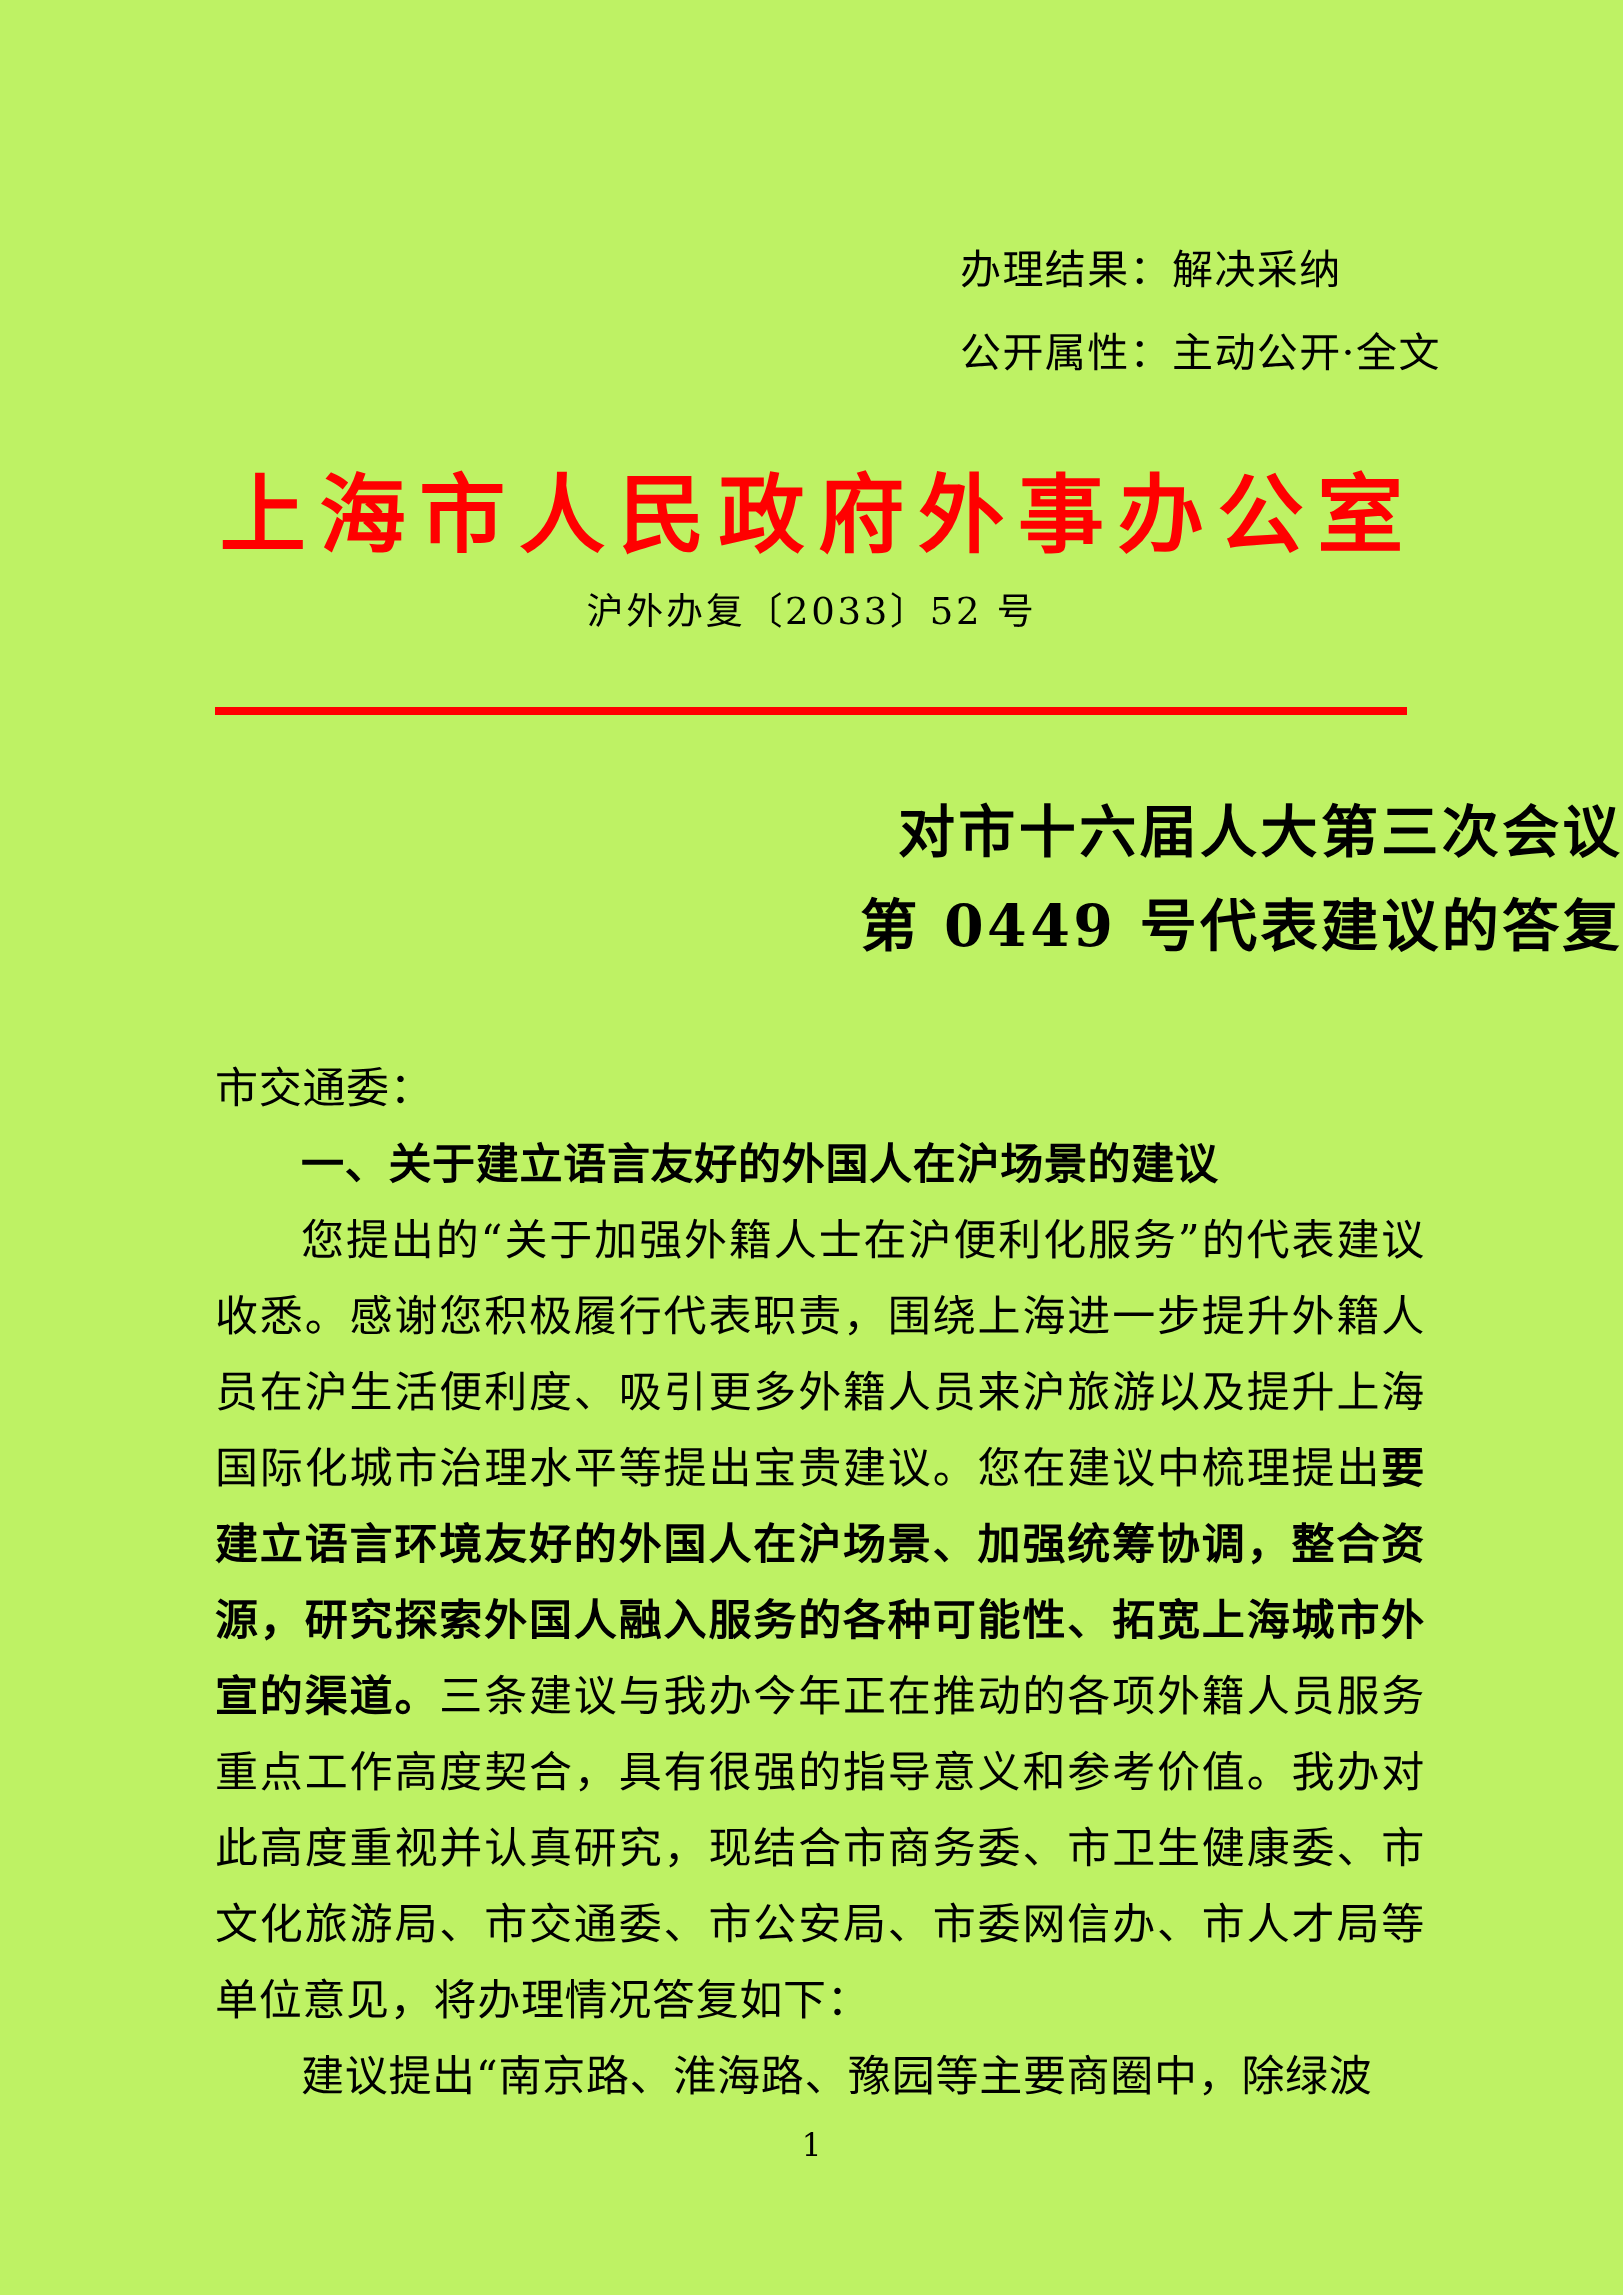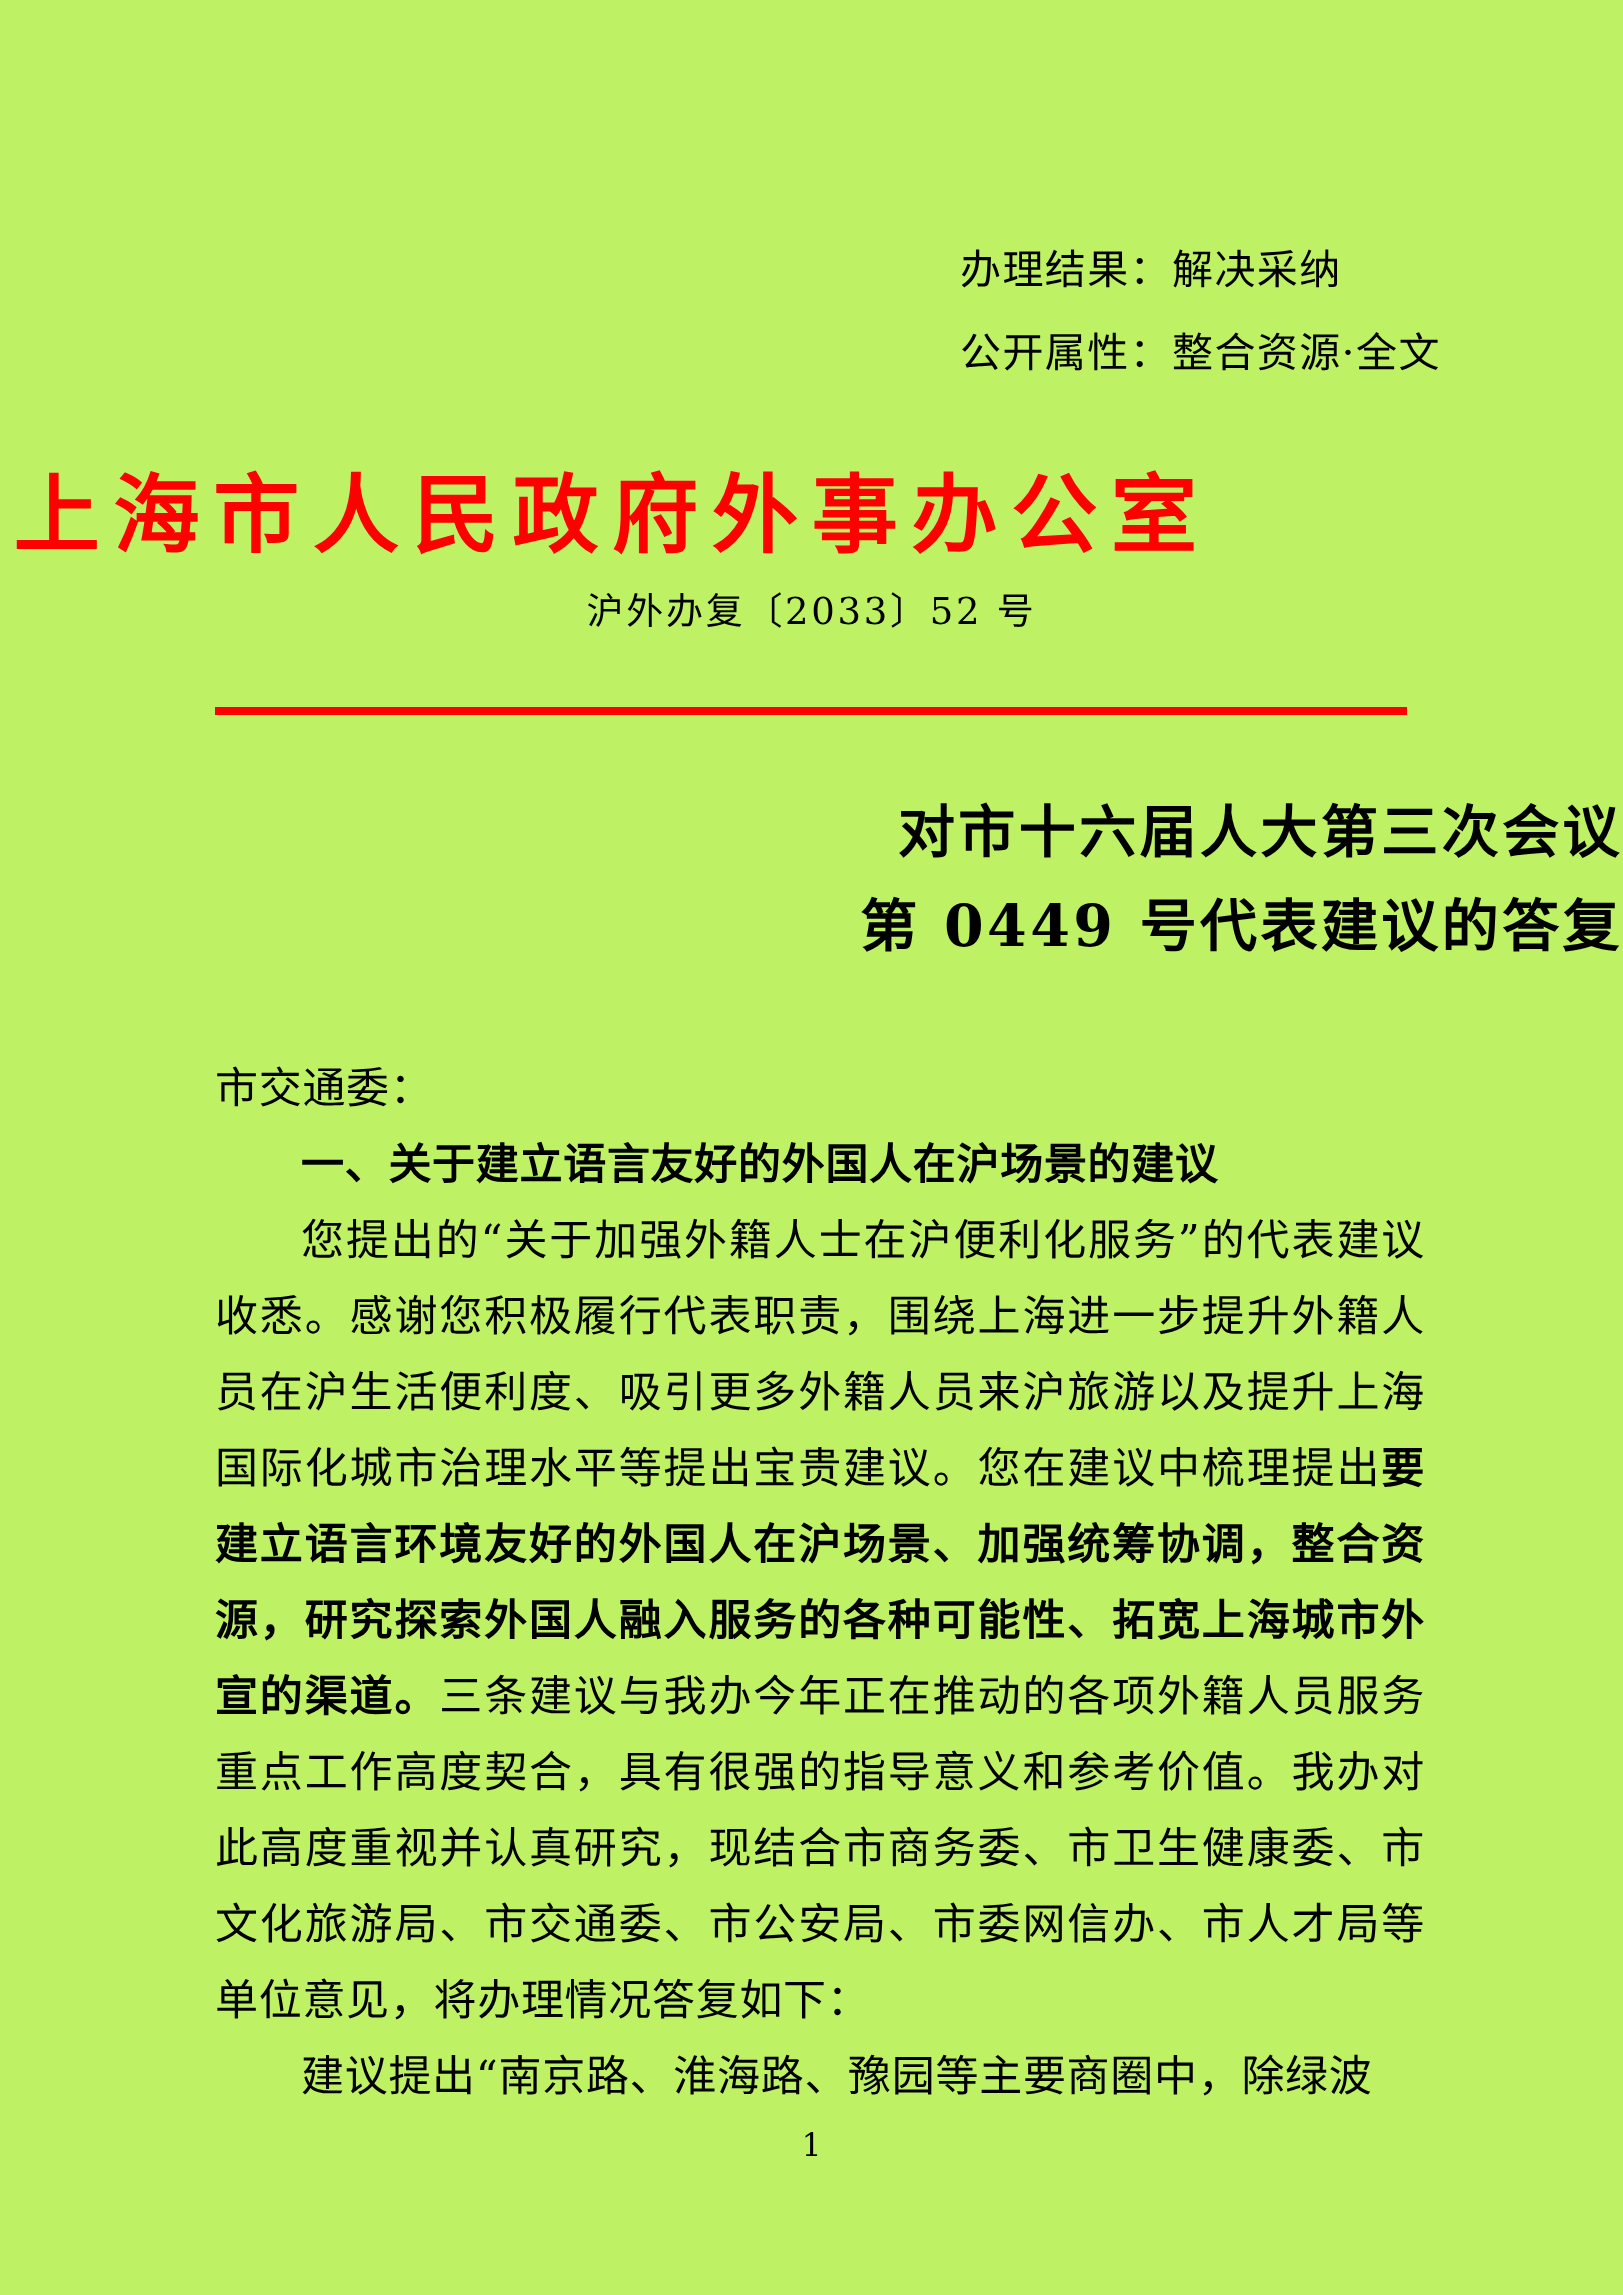--- a/index.html
+++ b/index.html
@@ -25,20 +25,21 @@
     line-height: 83px;
     letter-spacing: 1.4px;
     white-space: nowrap;
   }
   
   .agency-title {
     position: absolute;
     left: 0;
     top: 445px;
     width: 100%;
+    text-align: center;
     font-size: 86px;
     font-weight: bold;
     letter-spacing: 0.16em;
     text-indent: 0.16em; 
     white-space: nowrap;
   }
   .doc-number {
     position: absolute;
     left: 0;
     top: 581px;
@@ -88,21 +89,21 @@
     font-size: 31px;
   }
 </style>
 </head>
 <body>
 
 <div class="page">
 
   <div class="meta-block">
     <div>办理结果：解决采纳</div>
-    <div>公开属性：整合资源·全文</div>
+    <div>公开属性：主动公开·全文</div>
   </div>
 
   <div class="agency-title" style="color: rgb(255, 0, 0);">上海市人民政府外事办公室</div>
 
   <div class="doc-number">沪外办复〔2033〕52 号</div>
 
   <div class="red-rule" style="background-color: rgb(255, 0, 0);"></div>
 
   <div class="doc-title">
     <div>对市十六届人大第三次会议</div>

